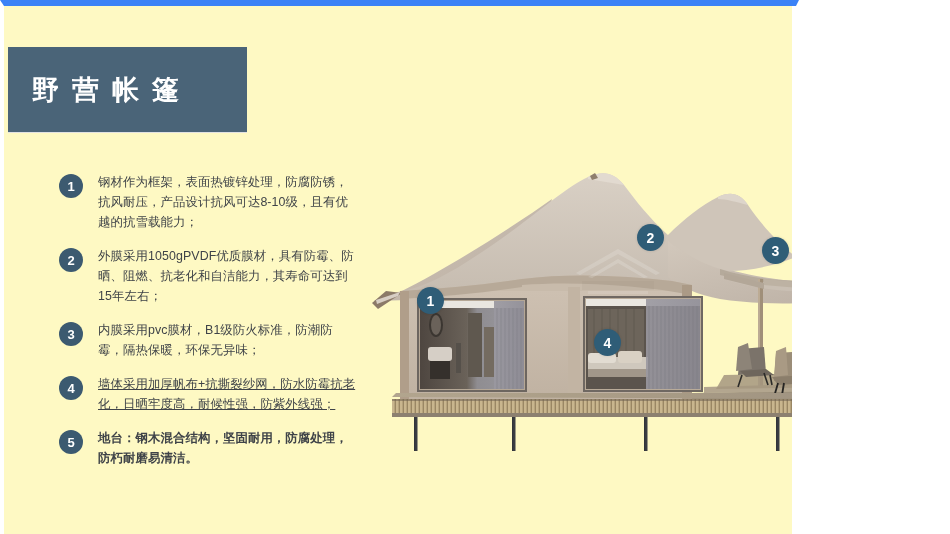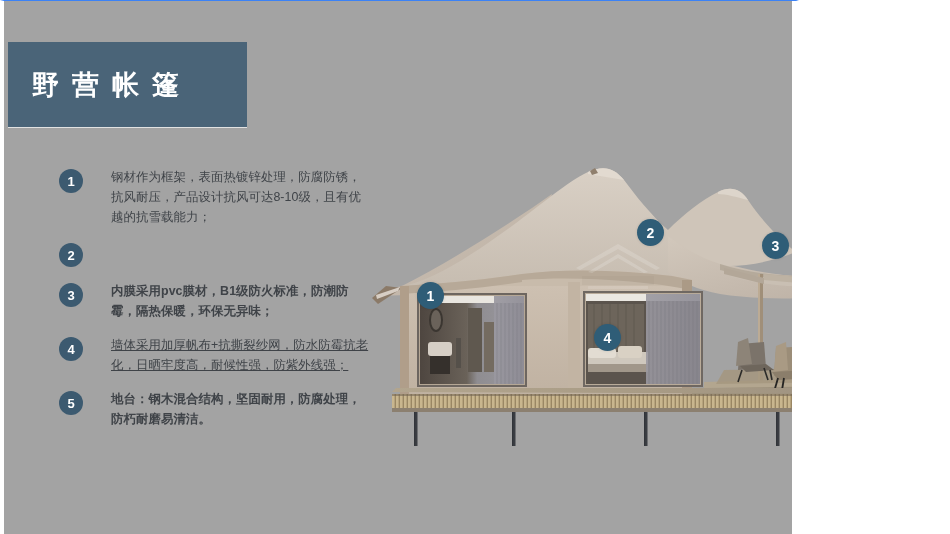--- a/index.html
+++ b/index.html
@@ -5,22 +5,22 @@
   * { box-sizing: border-box; margin: 0; padding: 0; }
   html, body {
     width: 950px; height: 534px;
     font-family: "Liberation Sans", "DejaVu Sans", sans-serif;
     background: #ffffff;
     overflow: hidden;
   }
   #page {
     position: relative;
     width: 799px; height: 534px;
-    background: #a3a3a3;
-    border-top: 1px solid #3b82f6;
+    background: #fef9c3;
+    border-top: 6px solid #3b82f6;
     border-left: 4px solid #ffffff;
     border-right: 3px solid #ffffff;
     overflow: hidden;
   }
 
   
   #title-block {
     position: absolute;
     left: 4px; top: 41px;
     width: 239px; height: 85px;
@@ -53,29 +53,29 @@
     width: 24px; height: 24px;
     border-radius: 50%;
     background: #3c5a70;
     color: #ffffff;
     font-size: 13px;
     font-weight: bold;
     display: flex; align-items: center; justify-content: center;
     margin-top: 2px;
   }
   .feature-text {
-    margin-left: 28px;
+    margin-left: 15px;
     font-size: 12.4px;
     line-height: 20px;
     color: #3f4348;
     letter-spacing: 0.1px;
   }
   #feature-list .feature-row:nth-child(1) .feature-text { width: 258px; }
   #feature-list .feature-row:nth-child(2) .feature-text { width: 258px; }
-  #feature-list .feature-row:nth-child(3) .feature-text { width: 258px; font-weight: bold; }
+  #feature-list .feature-row:nth-child(3) .feature-text { width: 258px; }
   #feature-list .feature-row:nth-child(4) .feature-text { width: 258px; text-decoration: underline; }
   #feature-list .feature-row:nth-child(5) .feature-text { width: 258px; font-weight: bold; }
 
   
   #tent-figure {
     position: absolute;
     left: 368px; top: 155px;
     width: 582px; height: 290px;
   }
   #tent-svg { display: block; width: 582px; height: 290px; }
@@ -121,20 +121,21 @@
 
   <div id="feature-list">
 
     <div class="feature-row">
       <div class="feature-badge">1</div>
       <div class="feature-text">钢材作为框架，表面热镀锌处理，防腐防锈，抗风耐压，产品设计抗风可达8-10级，且有优越的抗雪载能力；</div>
     </div>
 
     <div class="feature-row">
       <div class="feature-badge">2</div>
+      <div class="feature-text">外膜采用1050gPVDF优质膜材，具有防霉、防晒、阻燃、抗老化和自洁能力，其寿命可达到15年左右；</div>
     </div>
 
     <div class="feature-row">
       <div class="feature-badge">3</div>
       <div class="feature-text">内膜采用pvc膜材，B1级防火标准，防潮防霉，隔热保暖，环保无异味；</div>
     </div>
 
     <div class="feature-row">
       <div class="feature-badge">4</div>
       <div class="feature-text">墙体采用加厚帆布+抗撕裂纱网，防水防霉抗老化，日晒牢度高，耐候性强，防紫外线强；</div>

